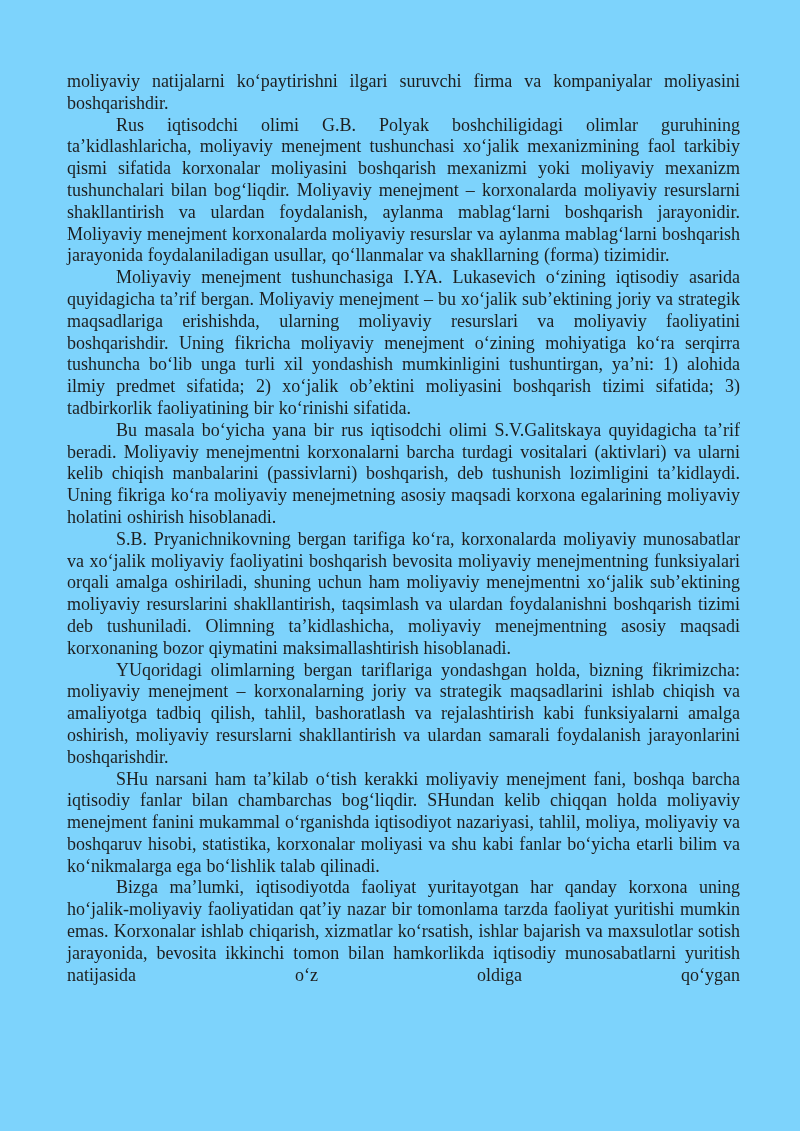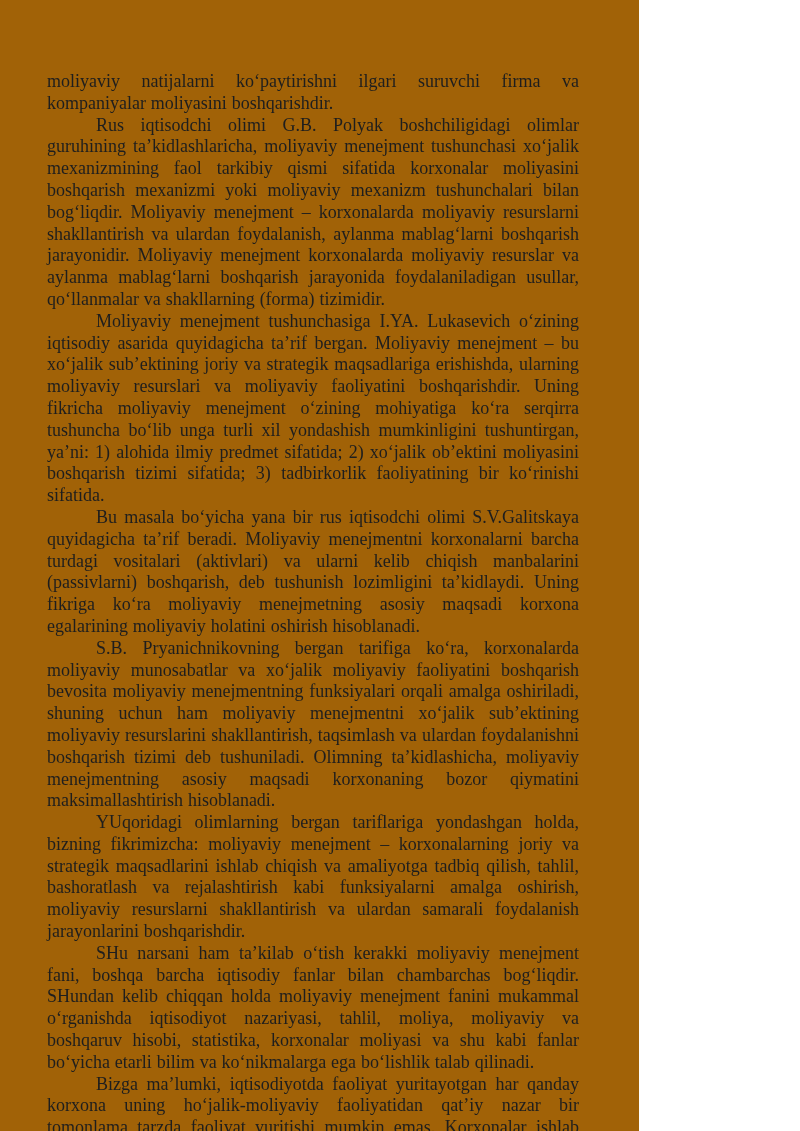--- a/index.html
+++ b/index.html
@@ -2,25 +2,25 @@
 <html><head>
 <meta charset="utf-8">
 <style>
   html, body {
     margin: 0;
     padding: 0;
     background: #ffffff;
   }
   .page {
     position: relative;
-    width: 639px;
+    width: 800px;
     height: 1131px;
     box-sizing: border-box;
-    background: #a16207;
-    padding: 71px 60px 0 47px;
+    background: #7dd3fc;
+    padding: 71px 60px 0 67px;
     overflow: hidden;
     font-family: "Liberation Serif", "DejaVu Serif", serif;
     font-size: 18px;
     line-height: 21.8px;
     color: #1e1e1e;
     text-align: justify;
     word-spacing: 0.4px;
   }
   .para {
     margin: 0;

